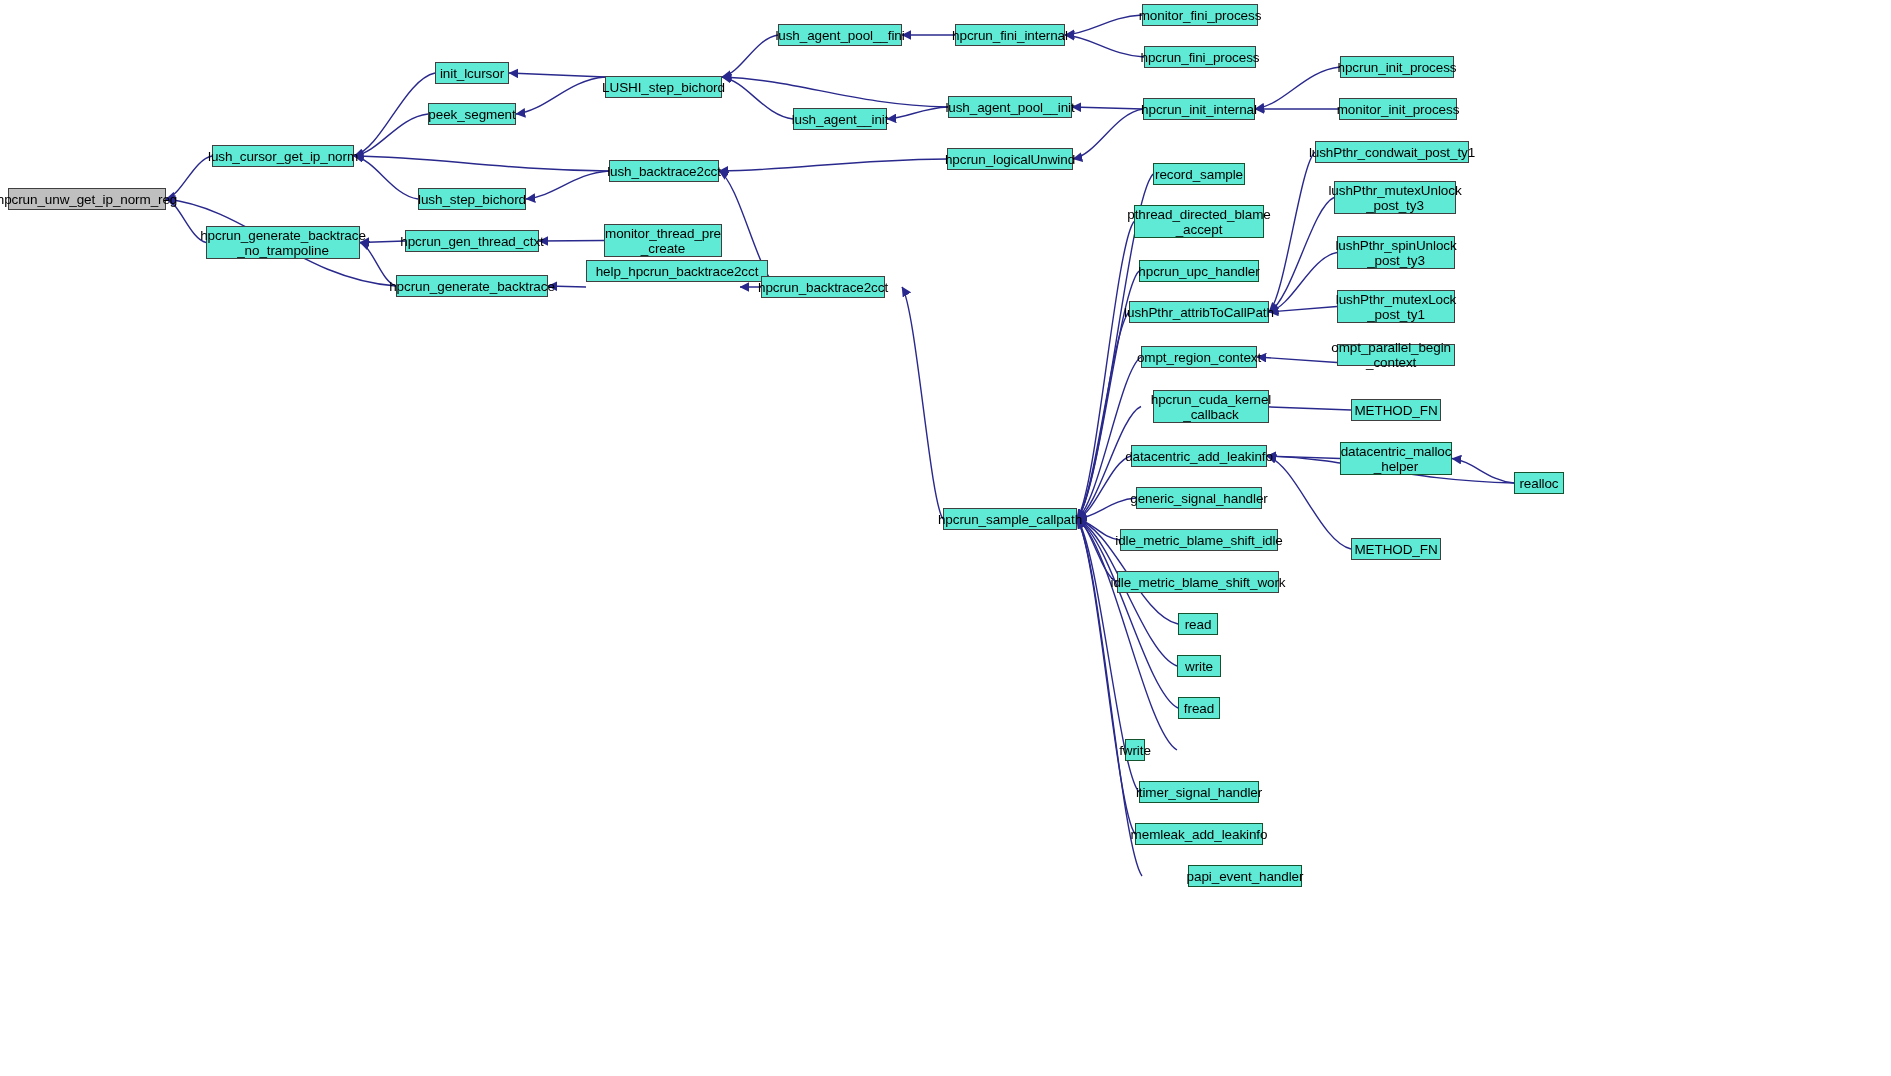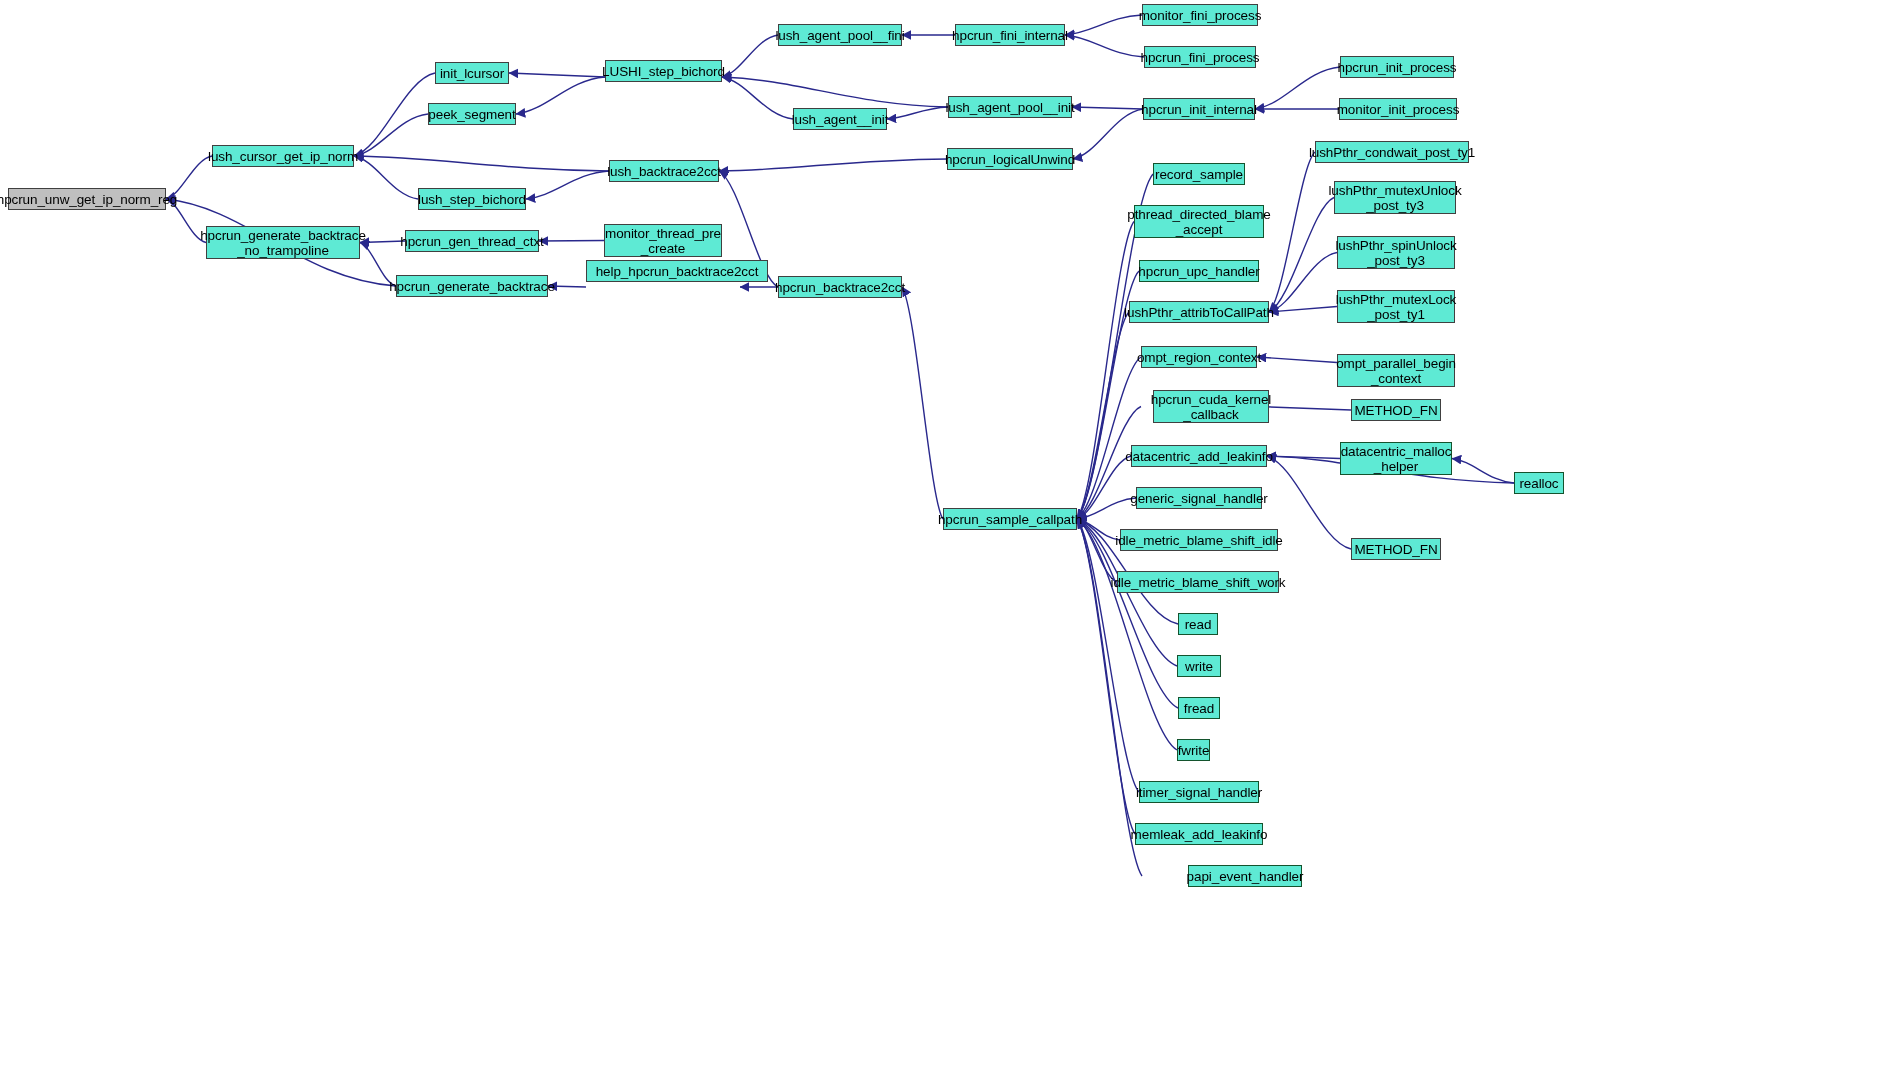--- a/index.html
+++ b/index.html
@@ -123,28 +123,28 @@
   <div id="node-layer">
       <div class="node current" style="left: 8px; top: 188px; width: 158px; height: 22px;"><span class="lbl">hpcrun_unw_get_ip_norm_reg</span></div>
       <div class="node" style="left: 212px; top: 145px; width: 142px; height: 22px;"><span class="lbl">lush_cursor_get_ip_norm</span></div>
       <div class="node" style="left: 206px; top: 226px; width: 154px; height: 33px;"><span class="lbl">hpcrun_generate_backtrace
 _no_trampoline</span></div>
       <div class="node" style="left: 396px; top: 275px; width: 152px; height: 22px;"><span class="lbl">hpcrun_generate_backtrace</span></div>
       <div class="node" style="left: 435px; top: 62px; width: 74px; height: 22px;"><span class="lbl">init_lcursor</span></div>
       <div class="node" style="left: 428px; top: 103px; width: 88px; height: 22px;"><span class="lbl">peek_segment</span></div>
       <div class="node" style="left: 418px; top: 188px; width: 108px; height: 22px;"><span class="lbl">lush_step_bichord</span></div>
       <div class="node" style="left: 405px; top: 230px; width: 134px; height: 22px;"><span class="lbl">hpcrun_gen_thread_ctxt</span></div>
-      <div class="node" style="left: 605px; top: 60px; width: 117px; height: 22px;"><span class="lbl">LUSHI_step_bichord</span></div>
+      <div class="node" style="left: 605px; top: 76px; width: 117px; height: 22px;"><span class="lbl">LUSHI_step_bichord</span></div>
       <div class="node" style="left: 609px; top: 160px; width: 110px; height: 22px;"><span class="lbl">lush_backtrace2cct</span></div>
       <div class="node" style="left: 604px; top: 224px; width: 118px; height: 33px;"><span class="lbl">monitor_thread_pre
 _create</span></div>
       <div class="node" style="left: 586px; top: 260px; width: 182px; height: 22px;"><span class="lbl">help_hpcrun_backtrace2cct</span></div>
       <div class="node" style="left: 778px; top: 24px; width: 124px; height: 22px;"><span class="lbl">lush_agent_pool__fini</span></div>
       <div class="node" style="left: 793px; top: 108px; width: 94px; height: 22px;"><span class="lbl">lush_agent__init</span></div>
-      <div class="node" style="left: 778px; top: 276px; width: 124px; height: 22px;"><span class="lbl">hpcrun_backtrace2cct</span></div>
+      <div class="node" style="left: 761px; top: 276px; width: 124px; height: 22px;"><span class="lbl">hpcrun_backtrace2cct</span></div>
       <div class="node" style="left: 955px; top: 24px; width: 110px; height: 22px;"><span class="lbl">hpcrun_fini_internal</span></div>
       <div class="node" style="left: 948px; top: 96px; width: 124px; height: 22px;"><span class="lbl">lush_agent_pool__init</span></div>
       <div class="node" style="left: 947px; top: 148px; width: 126px; height: 22px;"><span class="lbl">hpcrun_logicalUnwind</span></div>
       <div class="node" style="left: 1142px; top: 4px; width: 116px; height: 22px;"><span class="lbl">monitor_fini_process</span></div>
       <div class="node" style="left: 1144px; top: 46px; width: 112px; height: 22px;"><span class="lbl">hpcrun_fini_process</span></div>
       <div class="node" style="left: 1143px; top: 98px; width: 112px; height: 22px;"><span class="lbl">hpcrun_init_internal</span></div>
       <div class="node" style="left: 1340px; top: 56px; width: 114px; height: 22px;"><span class="lbl">hpcrun_init_process</span></div>
       <div class="node" style="left: 1339px; top: 98px; width: 118px; height: 22px;"><span class="lbl">monitor_init_process</span></div>
       <div class="node red" style="left: 1153px; top: 163px; width: 92px; height: 22px;"><span class="lbl">record_sample</span></div>
       <div class="node red" style="left: 1134px; top: 205px; width: 130px; height: 33px;"><span class="lbl">pthread_directed_blame
@@ -154,33 +154,33 @@
       <div class="node" style="left: 1141px; top: 346px; width: 116px; height: 22px;"><span class="lbl">ompt_region_context</span></div>
       <div class="node" style="left: 1141px; top: 390px; width: 116px; height: 33px; margin-left: 12px;"><span class="lbl">hpcrun_cuda_kernel
 _callback</span></div>
       <div class="node" style="left: 1131px; top: 445px; width: 136px; height: 22px;"><span class="lbl">datacentric_add_leakinfo</span></div>
       <div class="node" style="left: 1136px; top: 487px; width: 126px; height: 22px;"><span class="lbl">generic_signal_handler</span></div>
       <div class="node" style="left: 1120px; top: 529px; width: 158px; height: 22px;"><span class="lbl">idle_metric_blame_shift_idle</span></div>
       <div class="node" style="left: 1117px; top: 571px; width: 162px; height: 22px;"><span class="lbl">idle_metric_blame_shift_work</span></div>
       <div class="node red" style="left: 1178px; top: 613px; width: 40px; height: 22px;"><span class="lbl">read</span></div>
       <div class="node red" style="left: 1177px; top: 655px; width: 44px; height: 22px;"><span class="lbl">write</span></div>
       <div class="node red" style="left: 1178px; top: 697px; width: 42px; height: 22px;"><span class="lbl">fread</span></div>
-      <div class="node red" style="left: 1177px; top: 739px; width: 33px; height: 22px;"><span class="lbl">fwrite</span></div>
+      <div class="node red" style="left: 1125px; top: 739px; width: 20px; height: 22px;"><span class="lbl">fwrite</span></div>
       <div class="node red" style="left: 1139px; top: 781px; width: 120px; height: 22px;"><span class="lbl">itimer_signal_handler</span></div>
       <div class="node red" style="left: 1135px; top: 823px; width: 128px; height: 22px;"><span class="lbl">memleak_add_leakinfo</span></div>
       <div class="node red" style="left: 1142px; top: 865px; width: 114px; height: 22px; margin-left: 46px;"><span class="lbl">papi_event_handler</span></div>
       <div class="node" style="left: 943px; top: 508px; width: 134px; height: 22px;"><span class="lbl">hpcrun_sample_callpath</span></div>
       <div class="node" style="left: 1315px; top: 141px; width: 154px; height: 22px;"><span class="lbl">lushPthr_condwait_post_ty1</span></div>
       <div class="node" style="left: 1334px; top: 181px; width: 122px; height: 33px;"><span class="lbl">lushPthr_mutexUnlock
 _post_ty3</span></div>
       <div class="node" style="left: 1337px; top: 236px; width: 118px; height: 33px;"><span class="lbl">lushPthr_spinUnlock
 _post_ty3</span></div>
       <div class="node" style="left: 1337px; top: 290px; width: 118px; height: 33px;"><span class="lbl">lushPthr_mutexLock
 _post_ty1</span></div>
-      <div class="node" style="left: 1337px; top: 354px; width: 118px; height: 33px;"><span class="lbl">ompt_parallel_begin
+      <div class="node" style="left: 1337px; top: 344px; width: 118px; height: 22px; justify-content: flex-end;"><span class="lbl">ompt_parallel_begin
 _context</span></div>
       <div class="node" style="left: 1351px; top: 399px; width: 90px; height: 22px;"><span class="lbl">METHOD_FN</span></div>
       <div class="node red" style="left: 1340px; top: 442px; width: 112px; height: 33px;"><span class="lbl">datacentric_malloc
 _helper</span></div>
       <div class="node" style="left: 1351px; top: 538px; width: 90px; height: 22px;"><span class="lbl">METHOD_FN</span></div>
       <div class="node red" style="left: 1514px; top: 472px; width: 50px; height: 22px;"><span class="lbl">realloc</span></div>
     </div>
 </div>
 
 </body></html>

